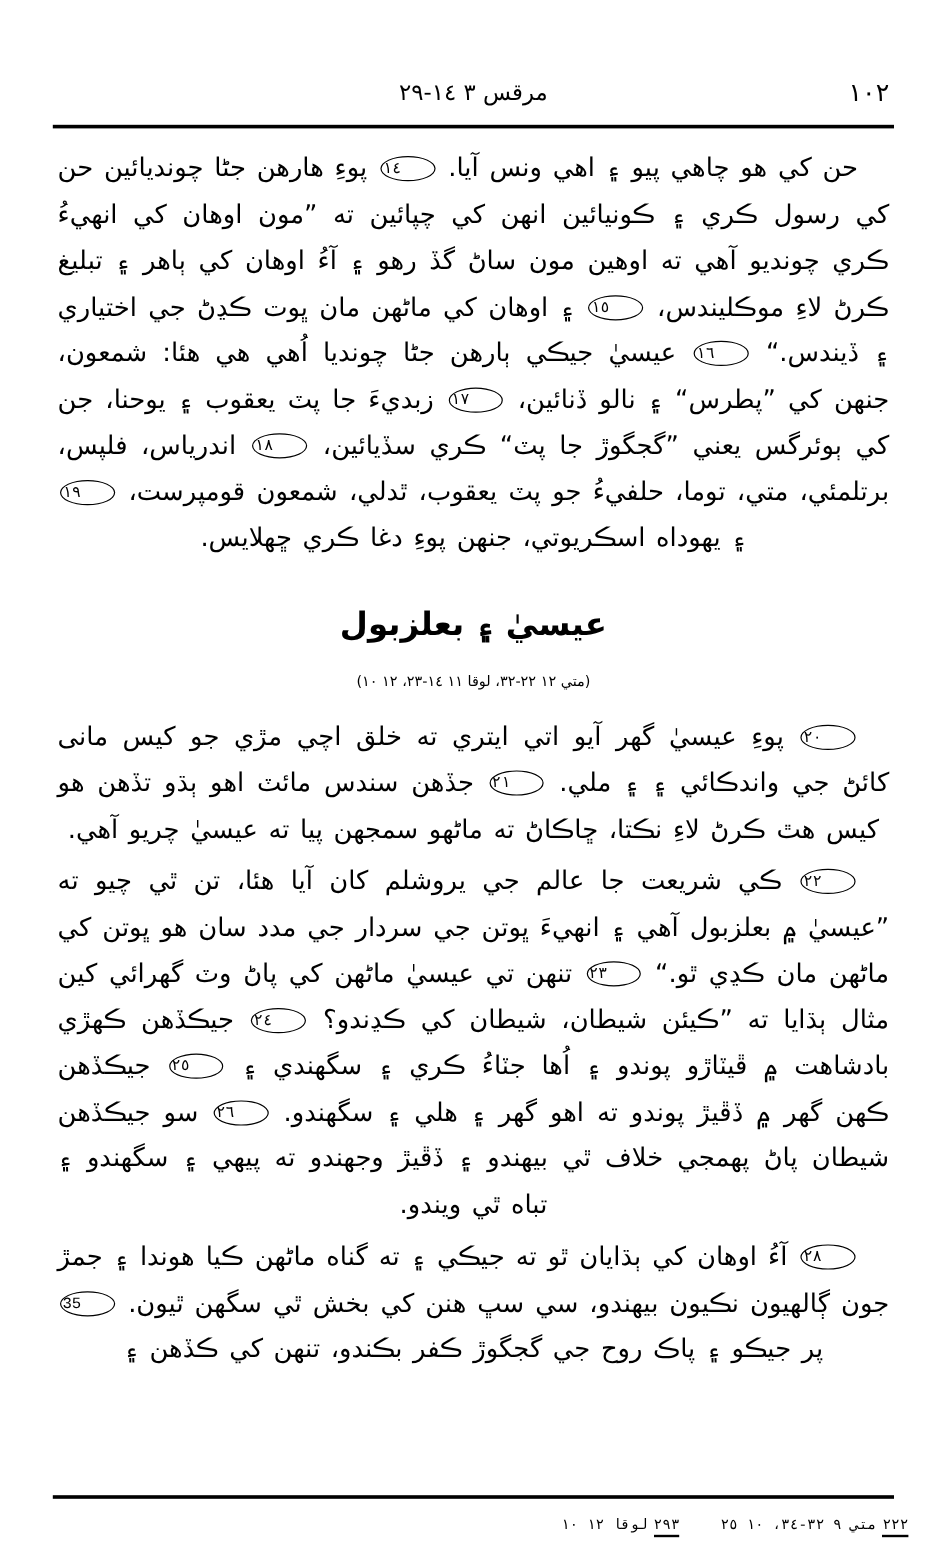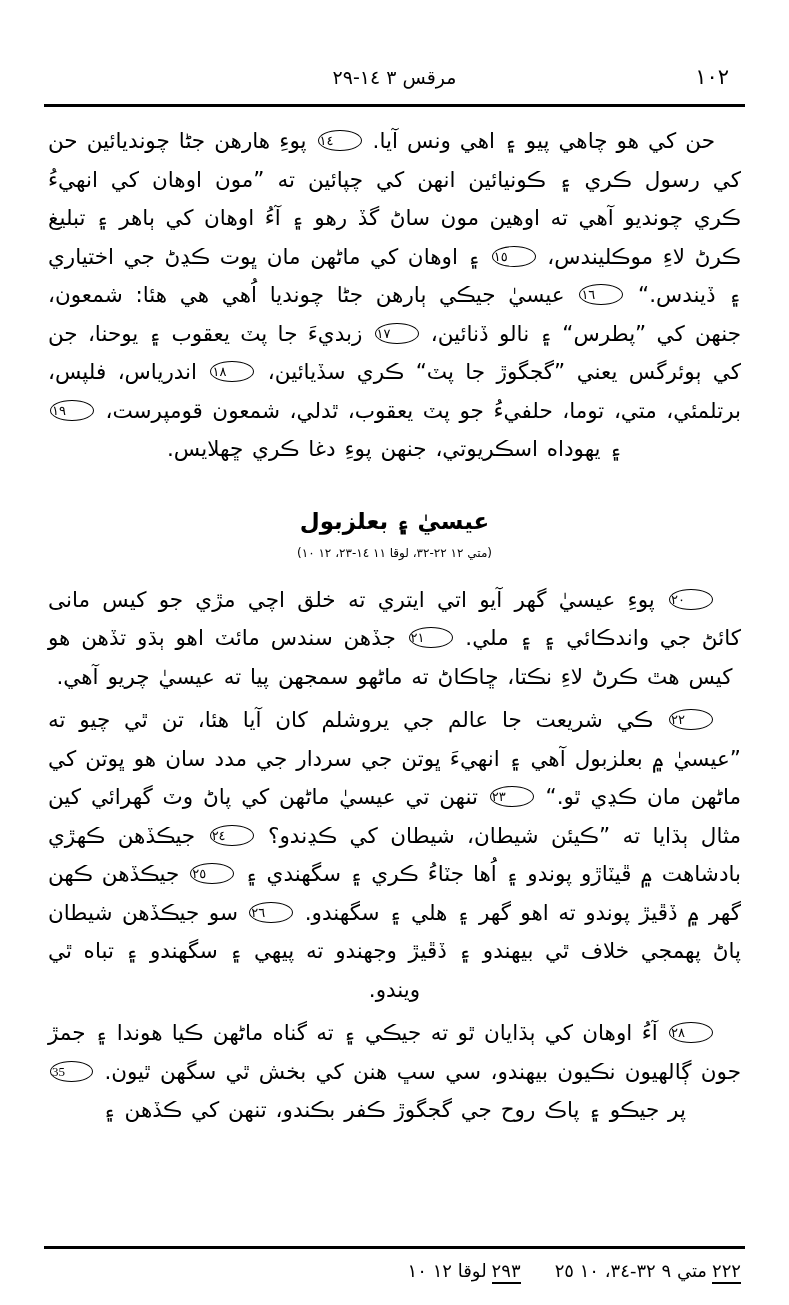--- a/index.html
+++ b/index.html
@@ -25,21 +25,21 @@
     position: absolute;
     top: 62px;
     left: 48px;
     right: 48px;
     height: 34px;
     direction: rtl;
   }
 
   .running-head .folio {
     position: absolute;
-    right: 12px;
+    right: 0;
     top: 0;
     font-size: 21px;
     letter-spacing: 1px;
     line-height: 30px;
     white-space: nowrap;
   }
 
   .running-head .ref {
     position: absolute;
     left: 50%;
@@ -102,58 +102,59 @@
     line-height: 17px;
     min-width: 17px;
     height: 17px;
     border: 1.4px solid #000;
     border-radius: 50%;
     text-align: center;
     vertical-align: 3px;
     margin: 0 2px;
     padding: 1px 1px;
     box-sizing: content-box;
-    font-family: Liberation Serif, serif;
+    font-family: Liberation Mono, monospace;
   }
 
   
   .section {
     margin-top: 34px;
     margin-bottom: 16px;
     text-align: center;
     text-align-last: center;
     direction: rtl;
   }
 
   .section-title {
-    font-size: 23px;
+    font-size: 27px;
     line-height: 36px;
     font-weight: bold;
-    margin: 0 0 2px 0;
+    margin: 0 0 17px 0;
     letter-spacing: 0.5px;
   }
 
   .section-xref {
     font-size: 12px;
     line-height: 24px;
     margin: 0;
     letter-spacing: 0.3px;
   }
 
   
   .footnotes {
     position: absolute;
     top: 1258px;
     left: 48px;
-    right: 48px;
+    right: 32px;
     direction: rtl;
     text-align: right;
-    font-size: 18px;
+    font-size: 12px;
     line-height: 26px;
     white-space: nowrap;
+    font-family: Liberation Mono, monospace;
   }
 
   .fn {
     display: inline-block;
     margin-left: 34px;
     vertical-align: top;
   }
 
   .fn-marker {
     border-bottom: 2.5px solid #000;

